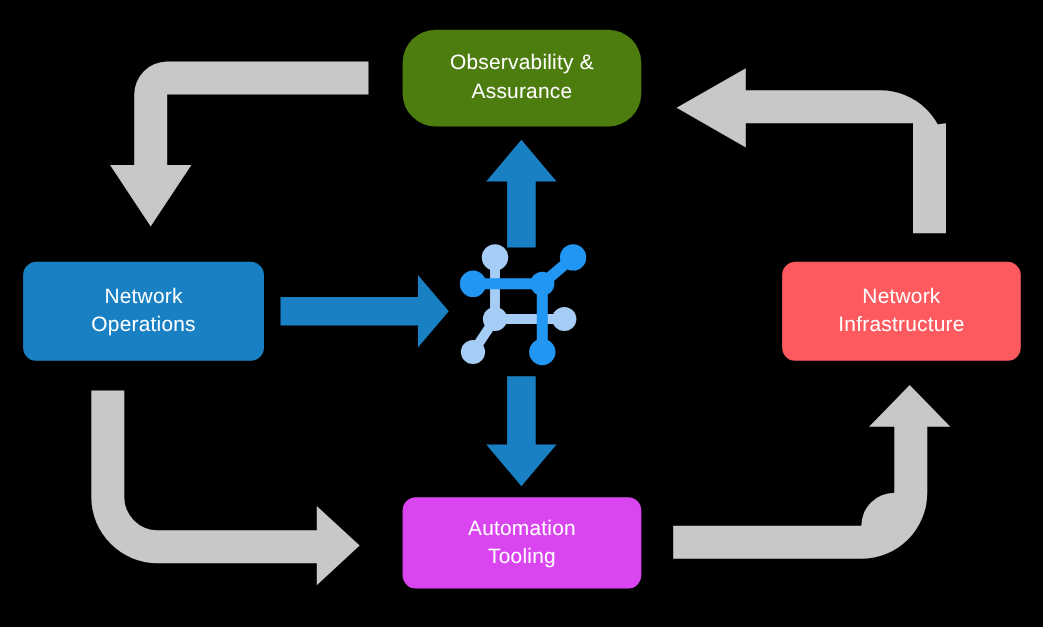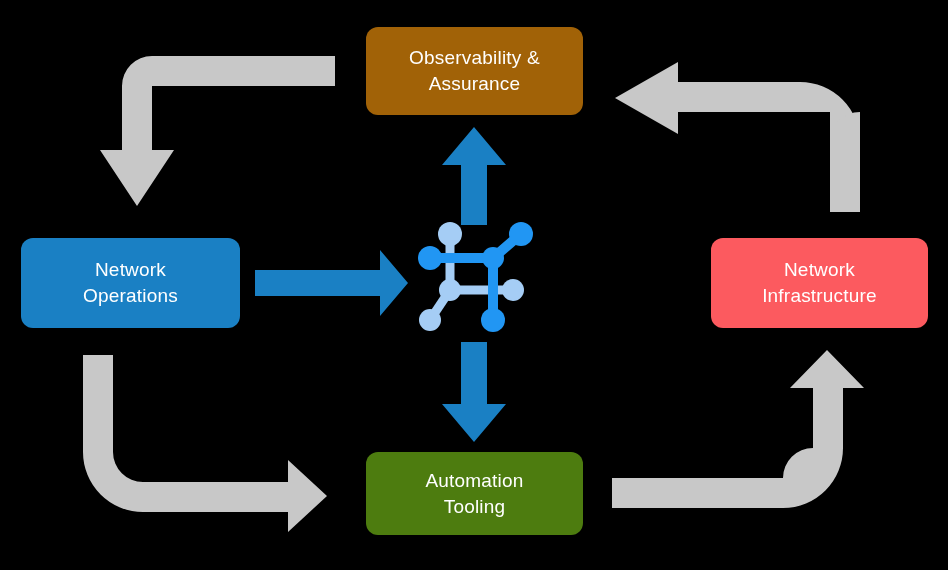--- a/index.html
+++ b/index.html
@@ -28,33 +28,34 @@
     font-size: 19px;
     line-height: 1.35;
     font-weight: 400;
     letter-spacing: 0.2px;
     box-sizing: border-box;
     padding: 6px 10px;
     white-space: pre-line;
   }
   #box-observability {
     left: 366px; top: 27px; width: 217px; height: 88px;
-    background: #a16207;
+    background: #4d7c0f;
+    border-radius: 30px;
   }
   #box-network-operations {
     left: 21px; top: 238px; width: 219px; height: 90px;
     background: #1a80c4;
   }
   #box-network-infrastructure {
     left: 711px; top: 238px; width: 217px; height: 90px;
     background: #fc5a5f;
   }
   #box-automation-tooling {
     left: 366px; top: 452px; width: 217px; height: 83px;
-    background: #4d7c0f;
+    background: #d946ef;
   }
   .svg-layer {
     position: absolute;
     left: 0; top: 0;
     width: 948px;
     height: 570px;
     pointer-events: none;
   }
   .hub-icon {
     position: absolute;

